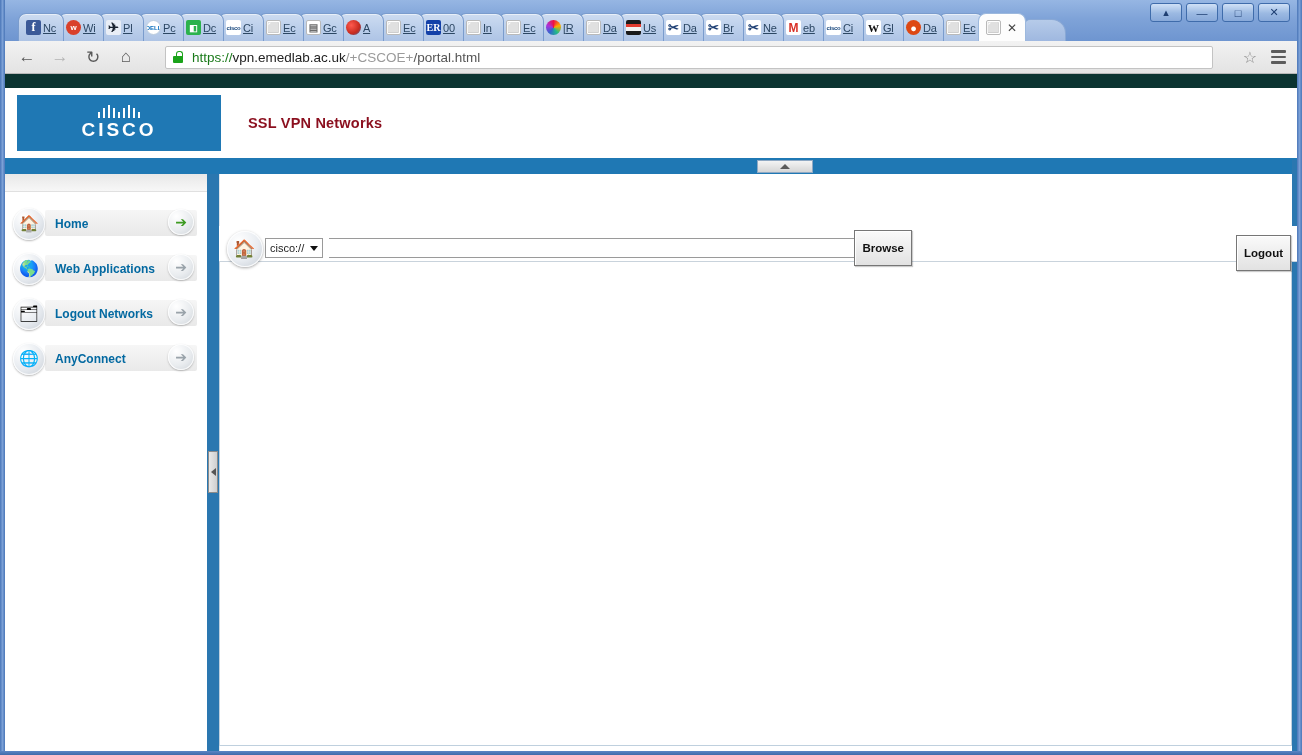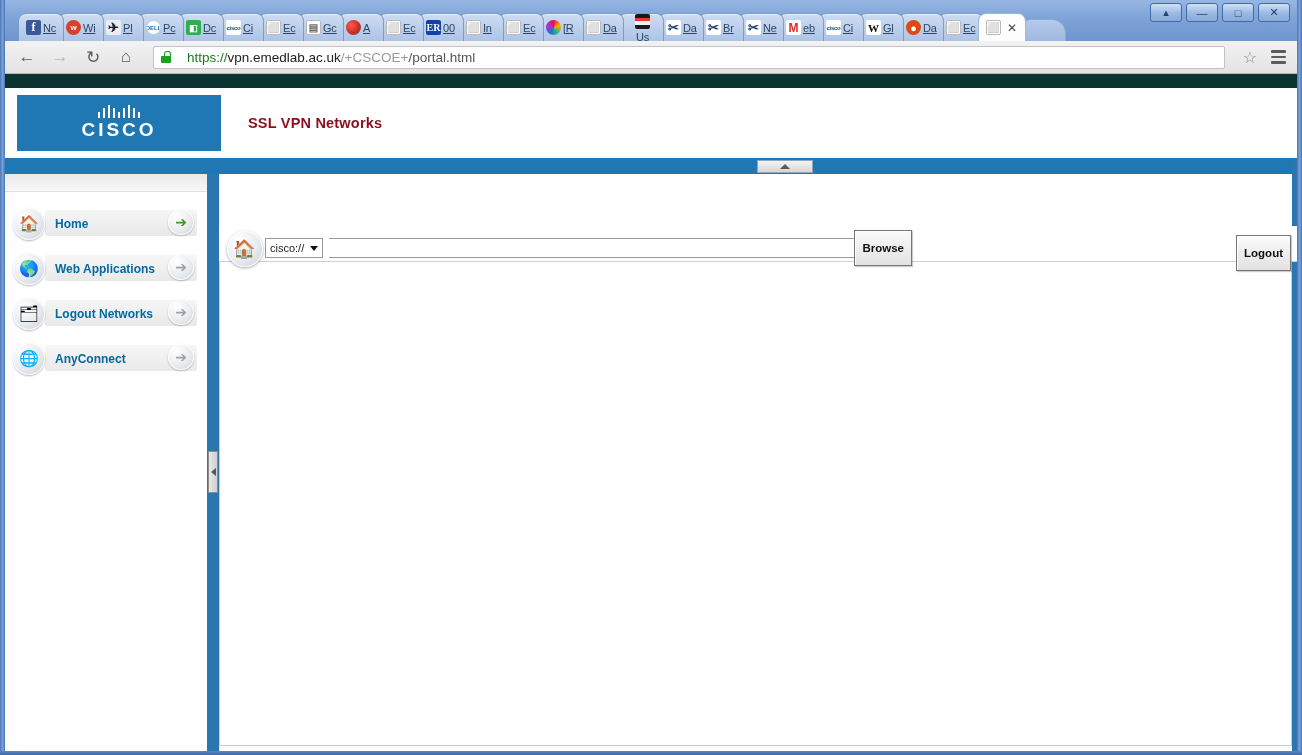--- a/index.html
+++ b/index.html
@@ -82,21 +82,21 @@
     position:absolute; left:5px; right:5px; top:41px; height:33px;
     background:linear-gradient(180deg,#f2f2f2,#e3e3e3);
     border-bottom:1px solid #b8b8b8;
     display:flex; align-items:center; padding:0 8px; gap:5px;
   }
   .navbtn { width:28px; height:26px; display:flex; align-items:center; justify-content:center;
     font-size:17px; color:#5a5a5a; }
   .navbtn.disabled { color:#b4b4b4; }
   .omnibox {
     flex:1; height:23px; background:#fff; border:1px solid #c3c3c3; border-radius:2px;
-    display:flex; align-items:center; padding:0 7px; gap:16px; margin:0 8px;
+    display:flex; align-items:center; padding:0 7px; gap:9px; margin:0 20px;
     font-size:13.5px; color:#333;
   }
   .lock { width:10px; height:12px; position:relative; flex:0 0 10px; }
   .lock:before { content:""; position:absolute; left:0; bottom:0; width:10px; height:7px;
     background:#1aa31a; border-radius:1px; }
   .lock:after { content:""; position:absolute; left:2.5px; top:0; width:5px; height:6px;
     border:1.5px solid #1aa31a; border-bottom:none; border-radius:3px 3px 0 0; }
   .url-scheme { color:#1a7a1a; }
   .url-host { color:#222; }
   .url-dim { color:#9a9a9a; }
@@ -265,21 +265,21 @@
           <span class="tlabel">Ec</span>
         </div>
         <div class="tab" style="z-index: 17;">
           <span class="favicon fi-rgb"></span>
           <span class="tlabel">[R</span>
         </div>
         <div class="tab" style="z-index: 16;">
           <span class="favicon fi-doc">⬜</span>
           <span class="tlabel">Da</span>
         </div>
-        <div class="tab" style="z-index: 15; flex-direction: column;">
+        <div class="tab" style="z-index: 15;">
           <span class="favicon fi-us"></span>
           <span class="tlabel">Us</span>
         </div>
         <div class="tab" style="z-index: 14;">
           <span class="favicon fi-x">✂</span>
           <span class="tlabel">Da</span>
         </div>
         <div class="tab" style="z-index: 13;">
           <span class="favicon fi-x">✂</span>
           <span class="tlabel">Br</span>

